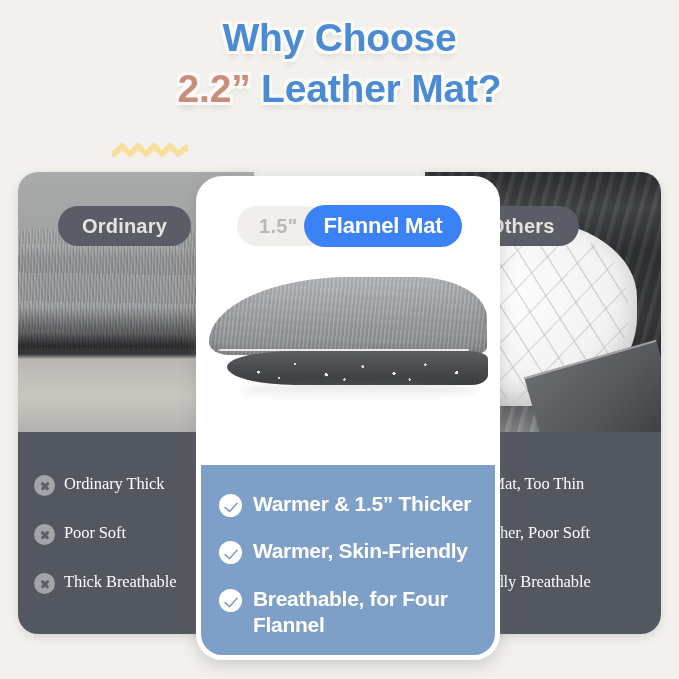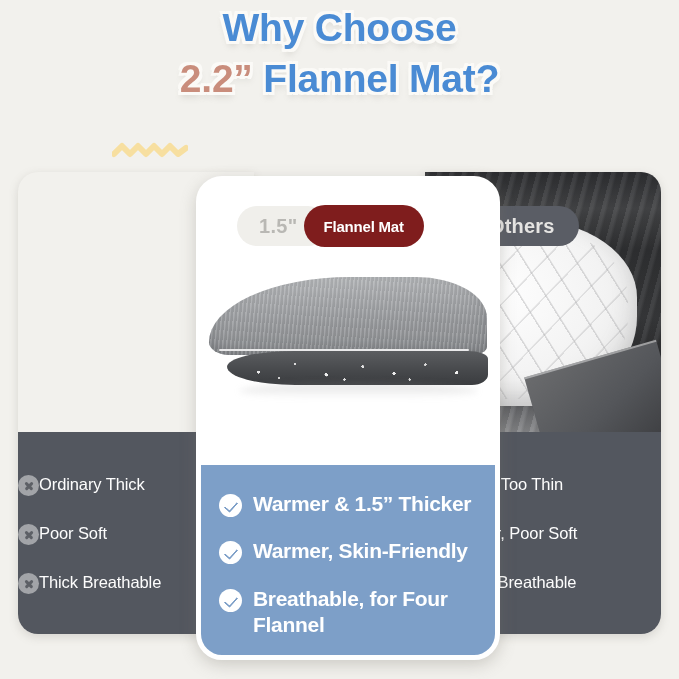--- a/index.html
+++ b/index.html
@@ -11,21 +11,21 @@
     height: 679px;
     background: #f2f1ed;
     font-family: "Liberation Sans", sans-serif;
     overflow: hidden;
     position: relative;
   }
 
   
   .title-block {
     position: absolute;
-    top: 2px;
+    top: 12px;
     left: 0;
     width: 679px;
     text-align: center;
     z-index: 5;
   }
   .title-line {
     font-size: 39px;
     font-weight: 800;
     letter-spacing: -0.2px;
     line-height: 1.32;
@@ -174,22 +174,24 @@
     white-space: nowrap;
     z-index: 3;
   }
   .badge-dark.left-badge { left: 40px; }
   .badge-dark.right-badge { left: 40px; }
 
   
   .feat-row {
     display: flex;
     align-items: flex-start;
-    padding: 0 0 0 0;
+    gap: 9px;
+    padding: 0 0 0 16px;
     margin-bottom: 27px;
+    font-family: Liberation Serif, serif;
   }
   .feat-text {
     color: #fdfdfd;
     font-size: 16.5px;
     font-weight: 500;
     line-height: 1.22;
     letter-spacing: -0.1px;
     white-space: nowrap;
   }
   .icon-x {
@@ -317,23 +319,23 @@
     font-weight: 800;
     letter-spacing: .3px;
     margin-right: -24px;
   }
   .pill-name {
     display: inline-flex;
     align-items: center;
     height: 42px;
     padding: 0 20px;
     border-radius: 22px;
-    background: #7f1d1d;
+    background: #3b82f6;
     color: #ffffff;
-    font-size: 15px;
+    font-size: 22px;
     font-weight: 800;
     letter-spacing: -0.2px;
     white-space: nowrap;
     position: relative;
   }
 
   .center-list {
     position: absolute;
     left: 0; right: 0;
     top: 284px;
@@ -373,30 +375,34 @@
     border-width: 0 2.8px 2.8px 0;
     transform: rotate(42deg);
     border-radius: 1px;
   }
 </style>
 </head>
 <body>
 
 <div class="title-block">
   <div class="title-line">Why Choose</div>
-  <div class="title-line"><span class="accent">2.2”</span><span> Flannel Mat?</span></div>
+  <div class="title-line"><span class="accent">2.2”</span><span> Leather Mat?</span></div>
 </div>
 
 <svg class="squiggle" viewBox="0 0 76 22">
   <path d="M2 14 L10 6 L18 14 L26 6 L34 14 L42 6 L50 14 L58 6 L66 14 L74 8" fill="none" stroke="#f7dfa0" stroke-width="6" stroke-linecap="round" stroke-linejoin="round"></path>
 </svg>
 
 <div class="cards">
 
   <div class="side-card left">
+    <div class="side-photo">
+      <div class="photo-ordinary"></div>
+      <div class="badge-dark left-badge">Ordinary</div>
+    </div>
     <div class="side-list">
       <div class="feat-row">
         <span class="icon-x"></span>
         <span class="feat-text">Ordinary Thick</span>
       </div>
       <div class="feat-row">
         <span class="icon-x"></span>
         <span class="feat-text">Poor Soft</span>
       </div>
       <div class="feat-row">

